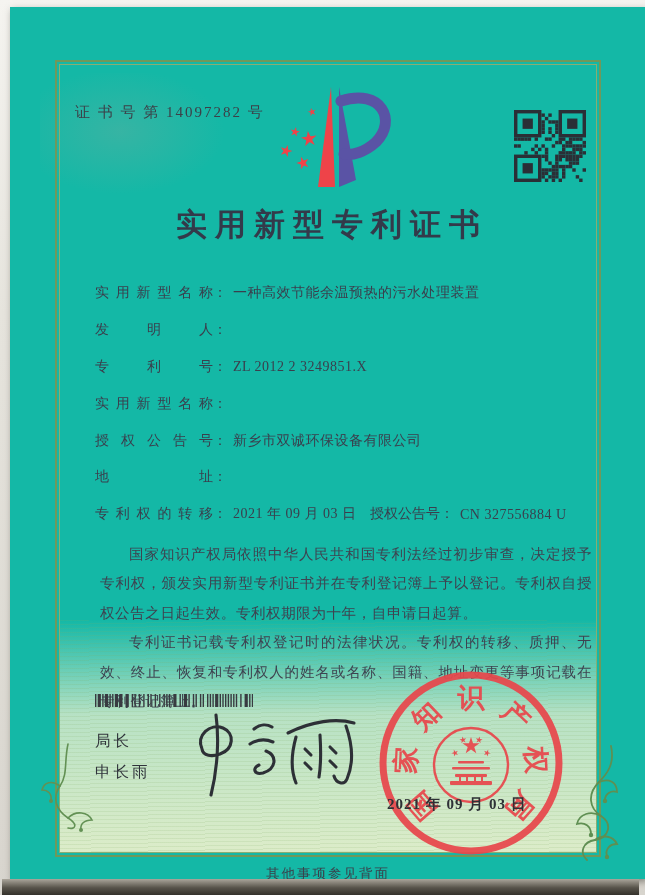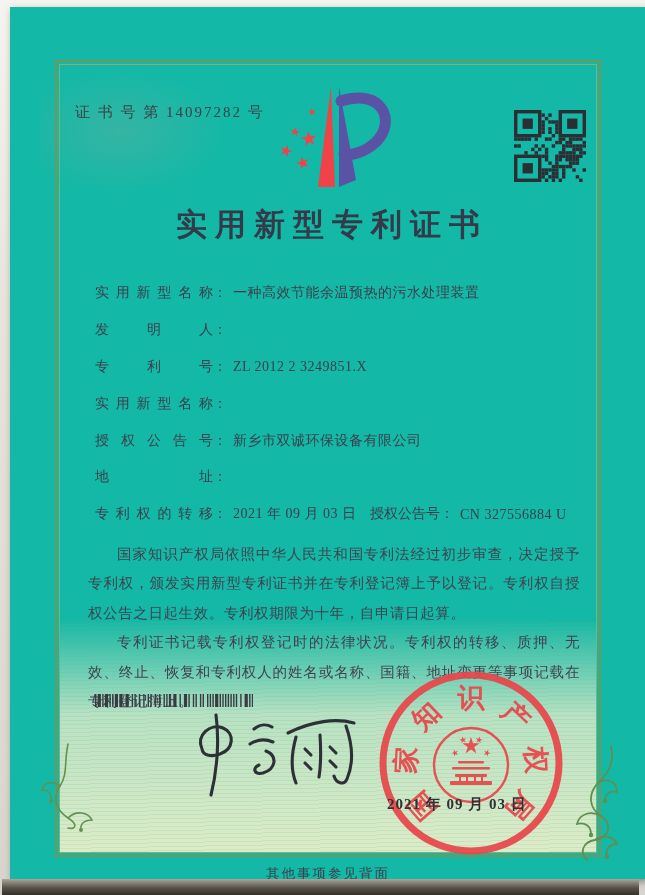--- a/index.html
+++ b/index.html
@@ -48,21 +48,21 @@
   .frow{height:36.8px;display:flex;align-items:center;position:relative}
   .flabel{
     display:inline-block;width:118px;text-align:justify;text-align-last:justify;
     flex:0 0 118px;
   }
   .fcolon{display:inline-block;margin-right:6px}
   .fvalue{white-space:nowrap;letter-spacing:.5px}
   .g2{position:absolute;left:275px;display:flex;align-items:flex-end}
   .g2 .flabel{width:auto;flex:0 0 auto;text-align:left;text-align-last:left}
   .paras{
-    position:absolute;left:78px;top:533px;width:492px;
+    position:absolute;left:90px;top:533px;width:492px;
     font-size:14.5px;line-height:29.4px;color:#3e4350;text-align:justify;
   }
   .paras p{margin:0;text-indent:2em;letter-spacing:.6px}
   .barcode{position:absolute;left:85px;top:687px;width:158px;height:13px}
   .officer{position:absolute;left:85px;top:718px;font-size:15.5px;color:#2f333a;letter-spacing:3px;line-height:31px}
   .signature{position:absolute;left:180px;top:702px;width:170px;height:92px}
   .seal{position:absolute;left:363px;top:658px;width:196px;height:196px;opacity:.93}
   .sealdate{
     position:absolute;left:377px;top:788px;width:170px;
     font-size:15px;font-weight:bold;color:#2e3136;letter-spacing:1px;
@@ -347,20 +347,24 @@
         <rect x="135.4000000000001" y="0" width="1.4" height="13"></rect>
         <rect x="138.1000000000001" y="0" width="1.4" height="13"></rect>
         <rect x="140.80000000000013" y="0" width="1.4" height="13"></rect>
         <rect x="145.20000000000013" y="0" width="1.4" height="13"></rect>
         <rect x="149.60000000000014" y="0" width="3.2" height="13"></rect>
         <rect x="154.10000000000014" y="0" width="1.4" height="13"></rect>
         <rect x="156.80000000000015" y="0" width="3.2" height="13"></rect>
       </g>
   </svg>
 
+  <div class="officer">
+    <div>局长</div>
+    <div>申长雨</div>
+  </div>
 
   <svg class="signature" viewBox="0 0 170 92">
     <g fill="none" stroke="#2d3036" stroke-width="3.1" stroke-linecap="round">
       <path d="M12,40 C6,26 20,14 33,19 C45,24 44,40 30,45 C22,48 13,47 12,40"></path>
       <path d="M26,6 C29,28 28,58 21,86"></path>
       <path d="M64,20 C70,15 77,15 82,18"></path>
       <path d="M60,35 C68,30 76,30 83,33"></path>
       <path d="M76,42 C88,47 86,60 73,64 C64,66 62,59 69,56"></path>
       <path d="M98,24 C122,12 146,9 164,14"></path>
       <path d="M106,28 C101,46 101,62 106,74"></path>

